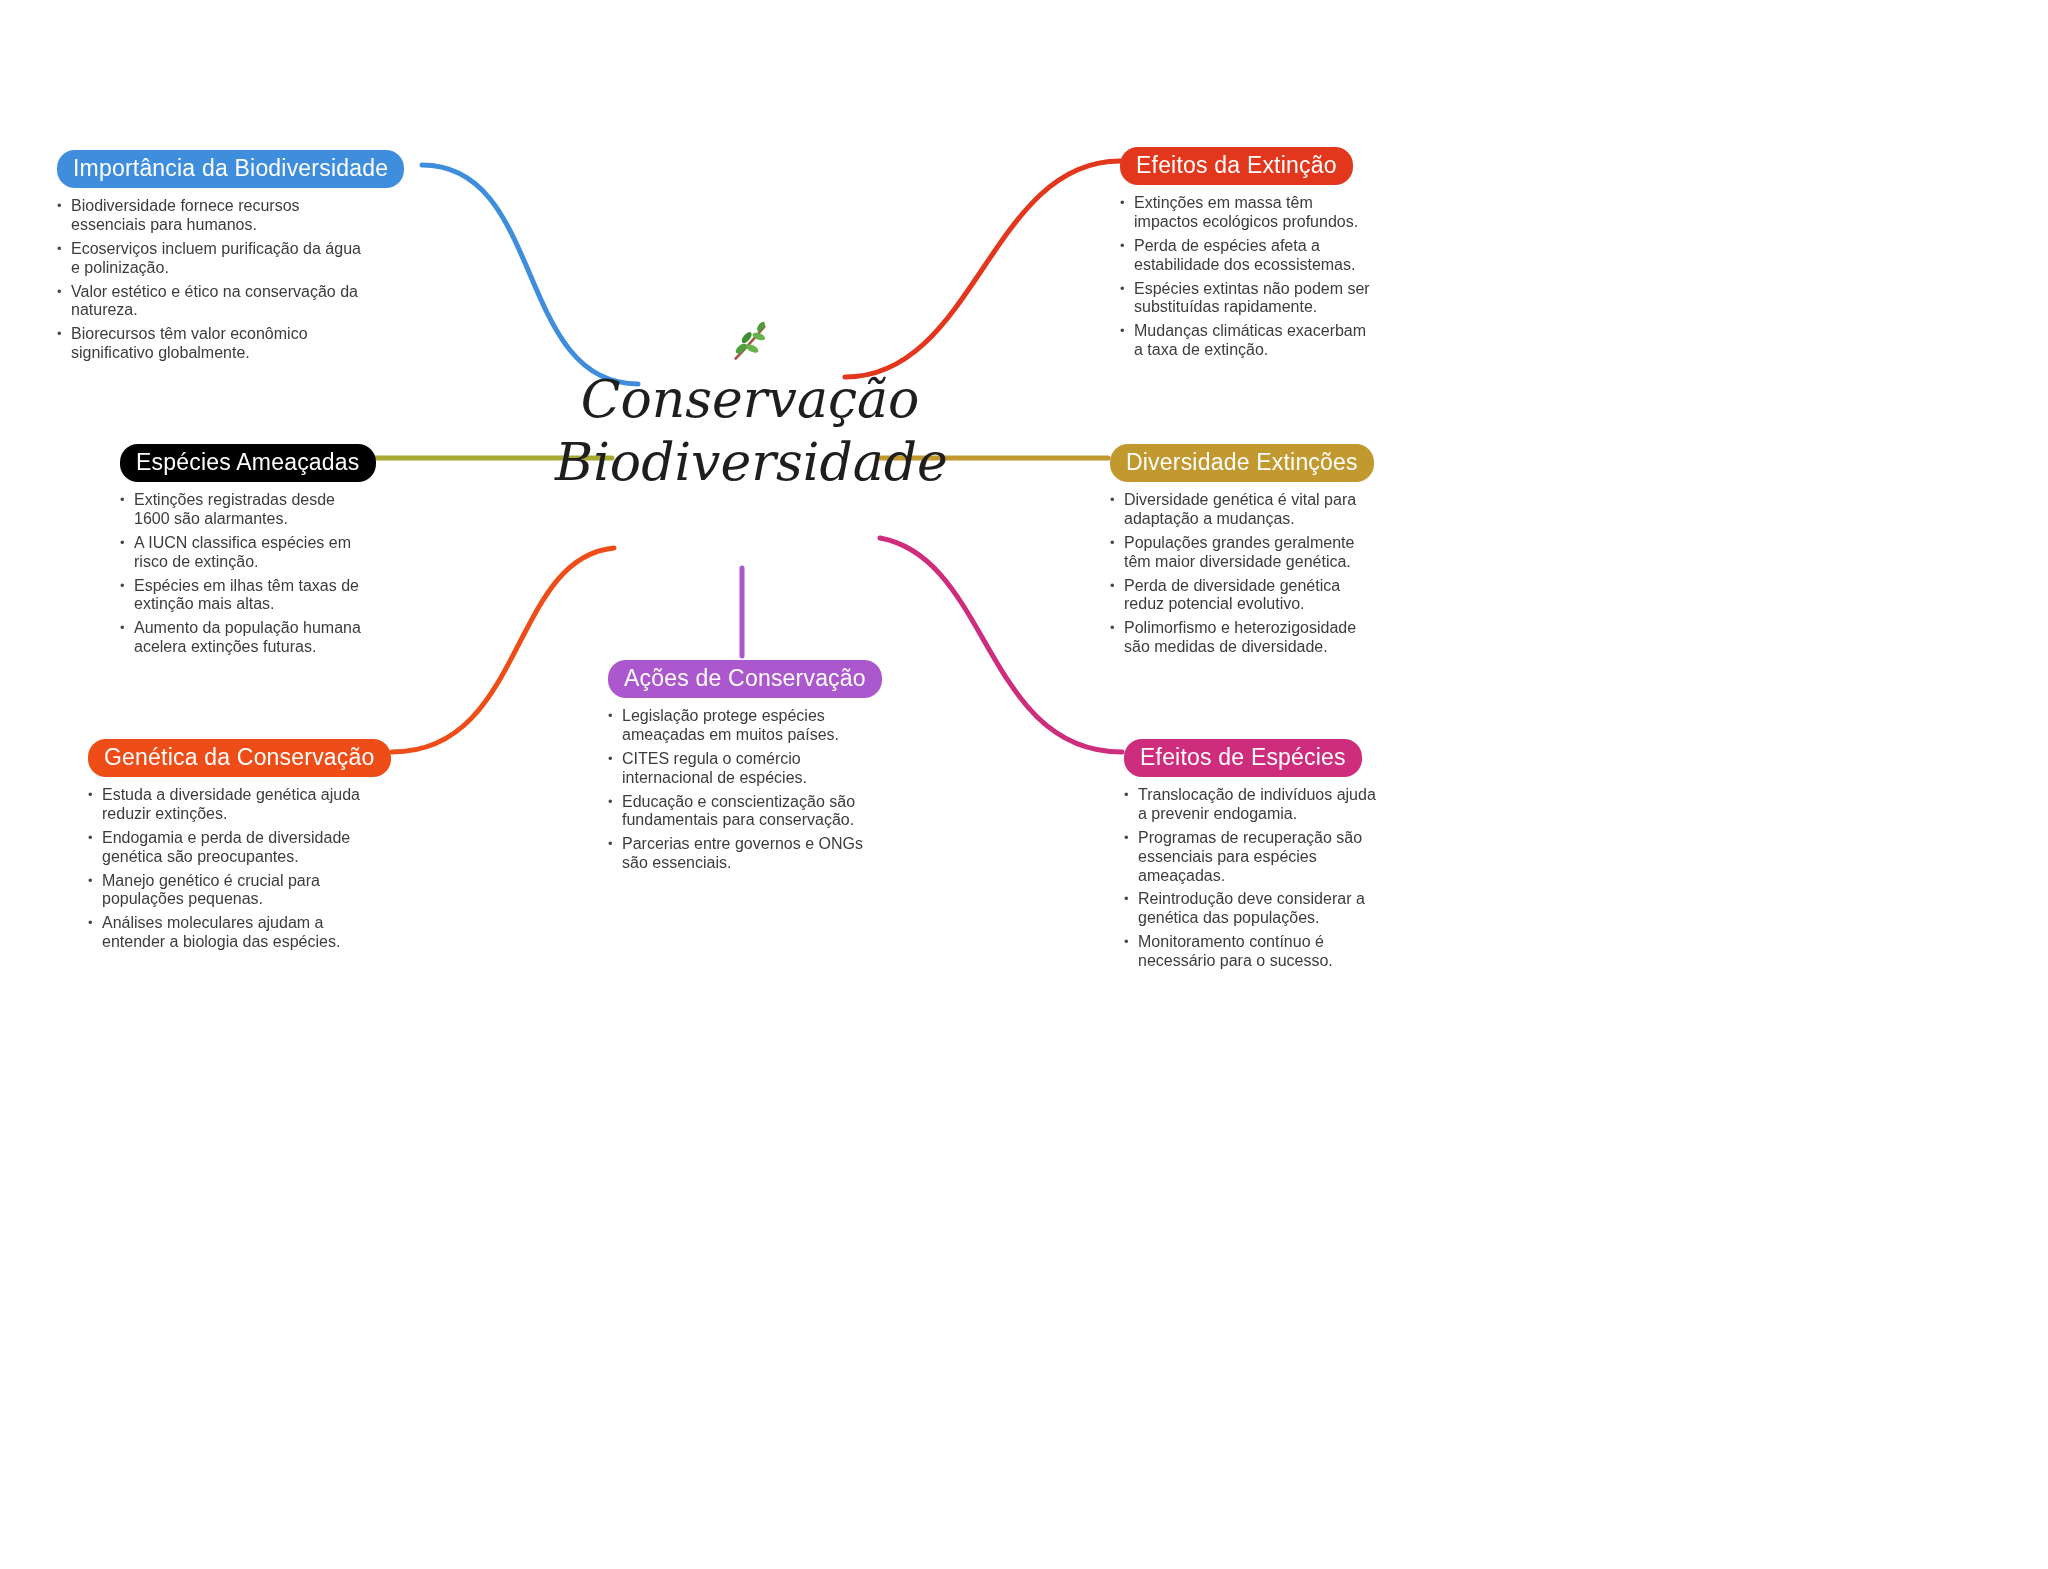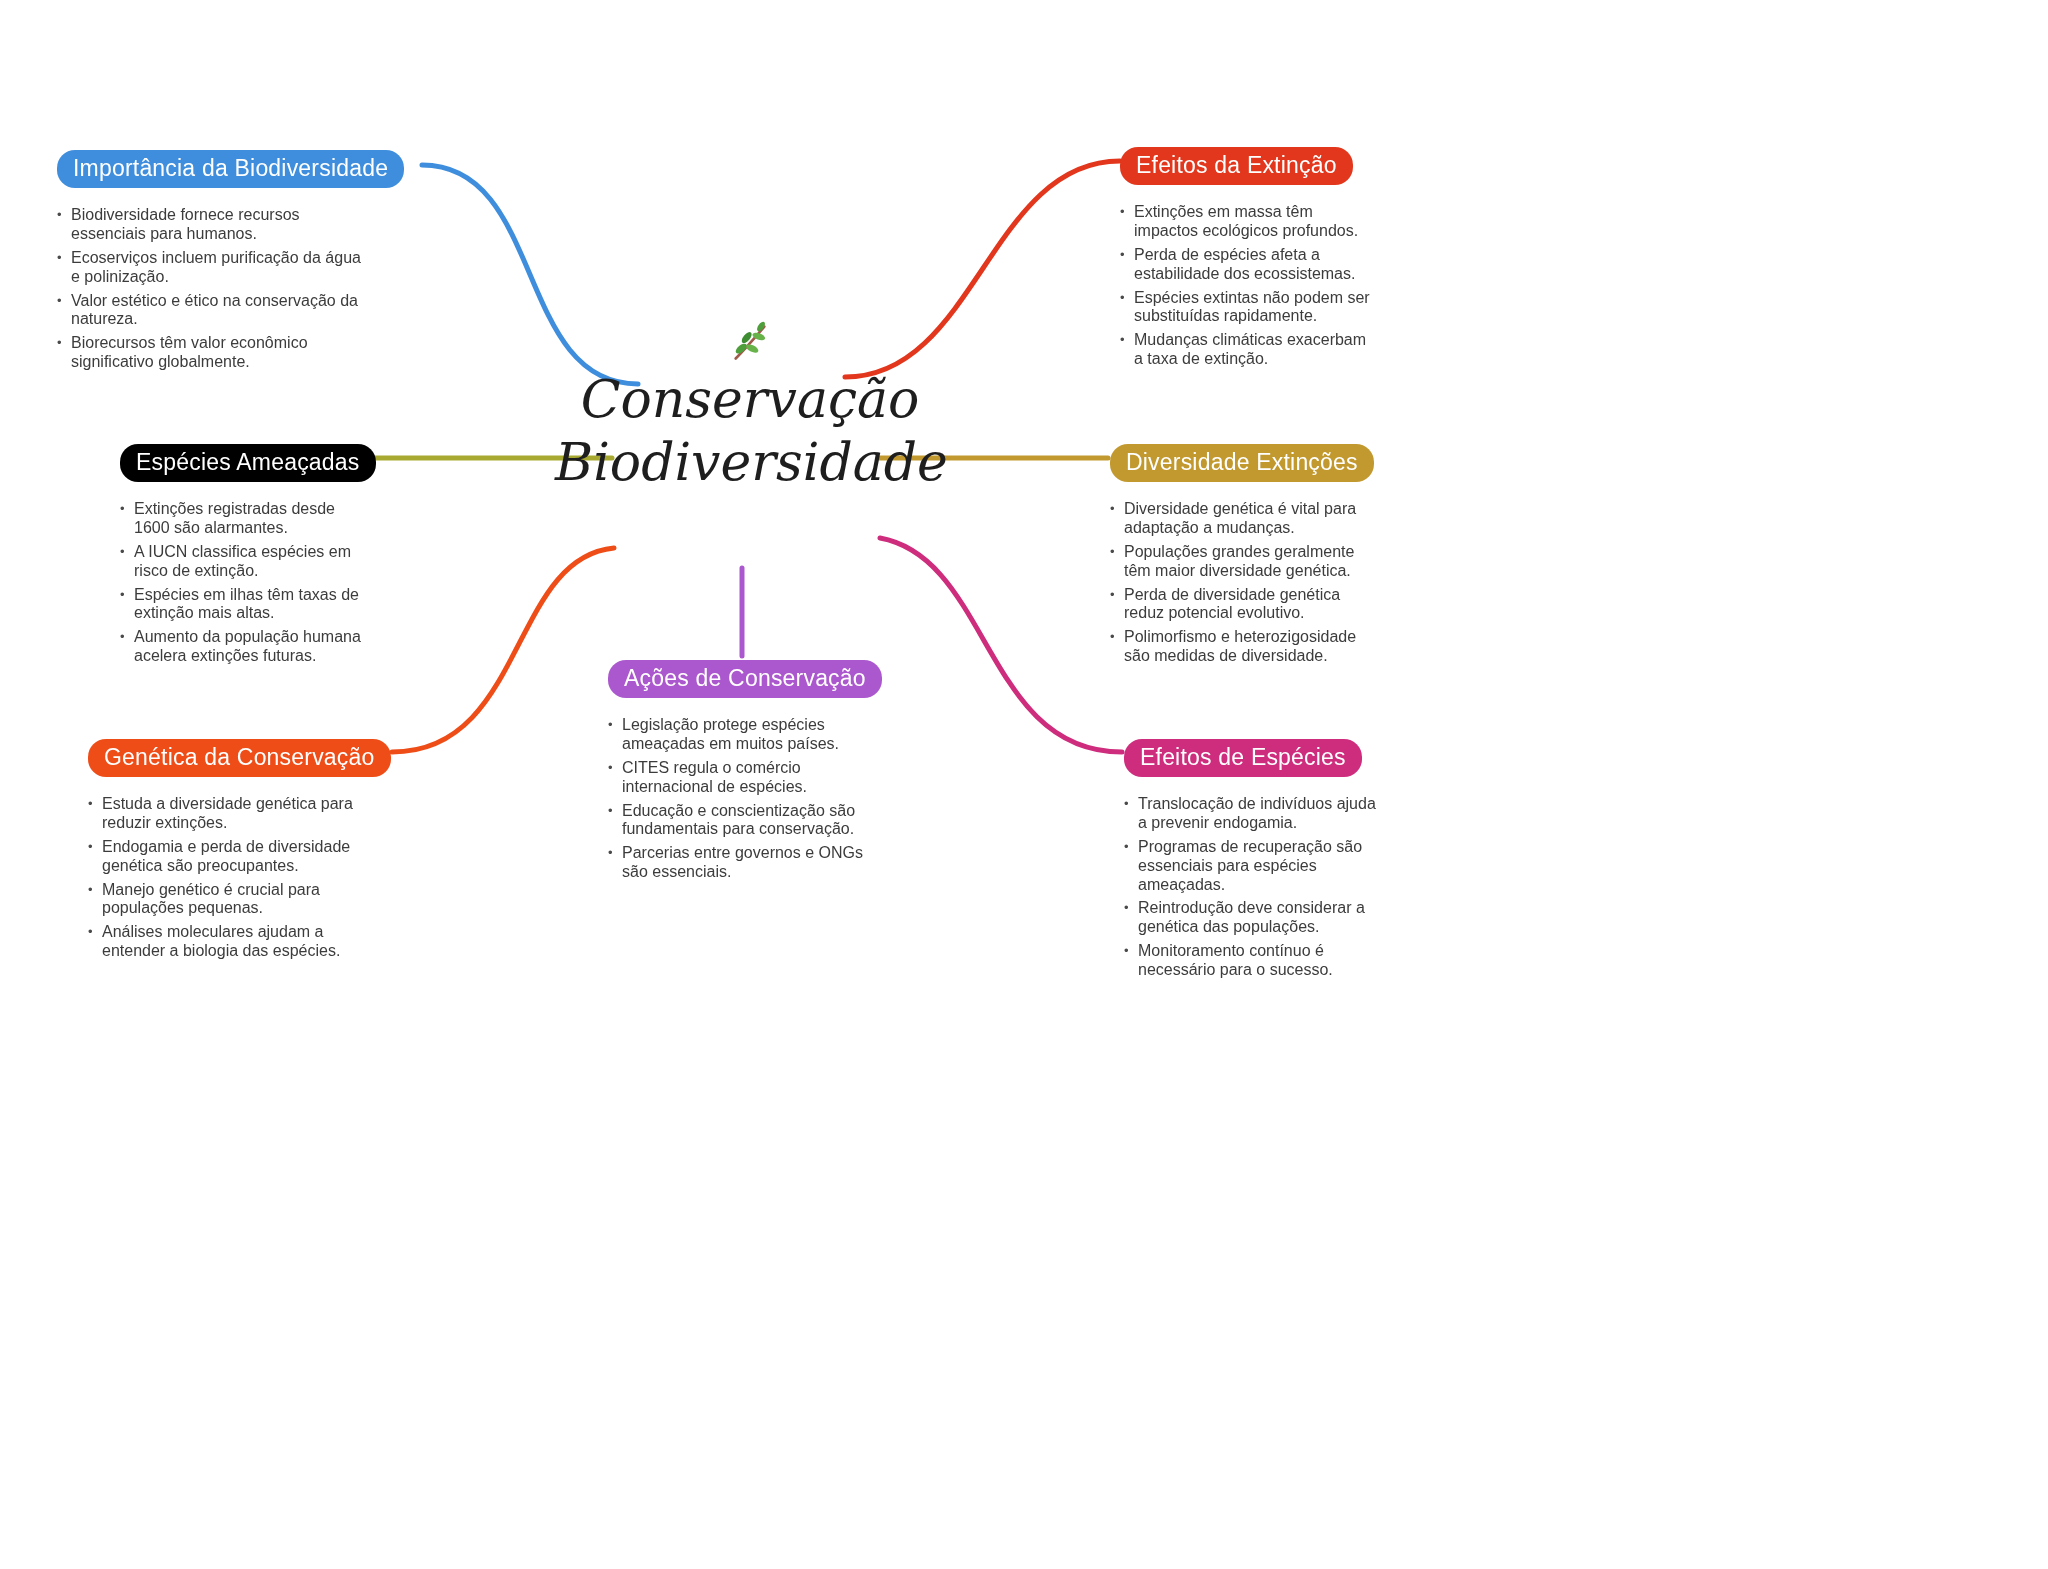--- a/index.html
+++ b/index.html
@@ -42,21 +42,21 @@
     color: #ffffff;
     font-weight: 400;
     font-size: 23px;
     line-height: 1;
     padding: 7px 16px 8px;
     border-radius: 18px;
     letter-spacing: 0.2px;
     white-space: nowrap;
   }
   .items {
-    margin-top: 18px;
+    margin-top: 9px;
     display: flex;
     flex-direction: column;
     gap: 5px;
   }
   .item {
     display: flex;
     font-size: 16px;
     line-height: 1.18;
     color: #3c3c3c;
   }
@@ -190,21 +190,21 @@
           <span class="item-text">Polimorfismo e heterozigosidade são medidas de diversidade.</span>
         </div>
     </div>
   </section>
 
   <section class="branch b-genetica">
     <div class="pill" style="background-color: rgb(238, 77, 24);">Genética da Conservação</div>
     <div class="items">
       <div class="item">
           <span class="dot"></span>
-          <span class="item-text">Estuda a diversidade genética para reduzir extinções.</span>
+          <span class="item-text">Estuda a diversidade genética ajuda reduzir extinções.</span>
         </div>
       <div class="item">
           <span class="dot"></span>
           <span class="item-text">Endogamia e perda de diversidade genética são preocupantes.</span>
         </div>
       <div class="item">
           <span class="dot"></span>
           <span class="item-text">Manejo genético é crucial para populações pequenas.</span>
         </div>
       <div class="item">

